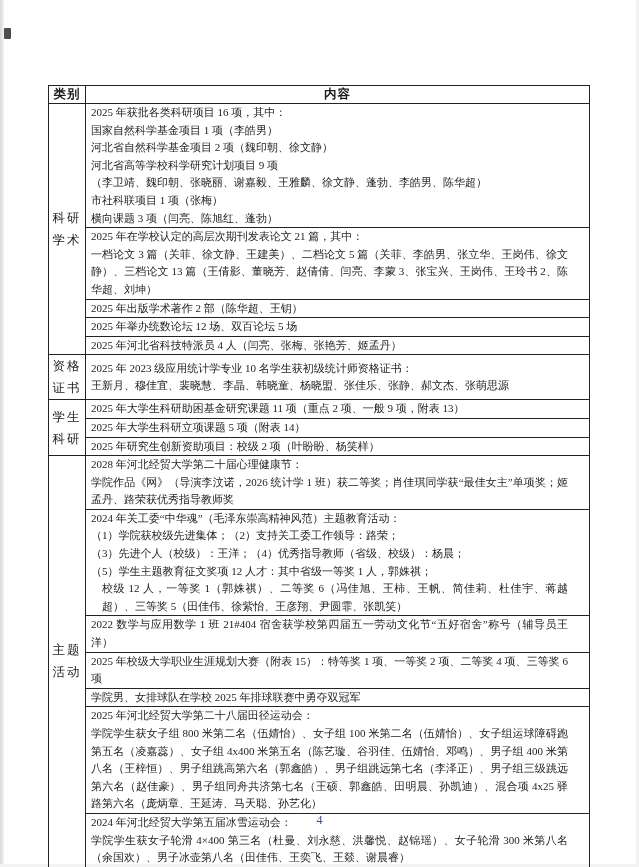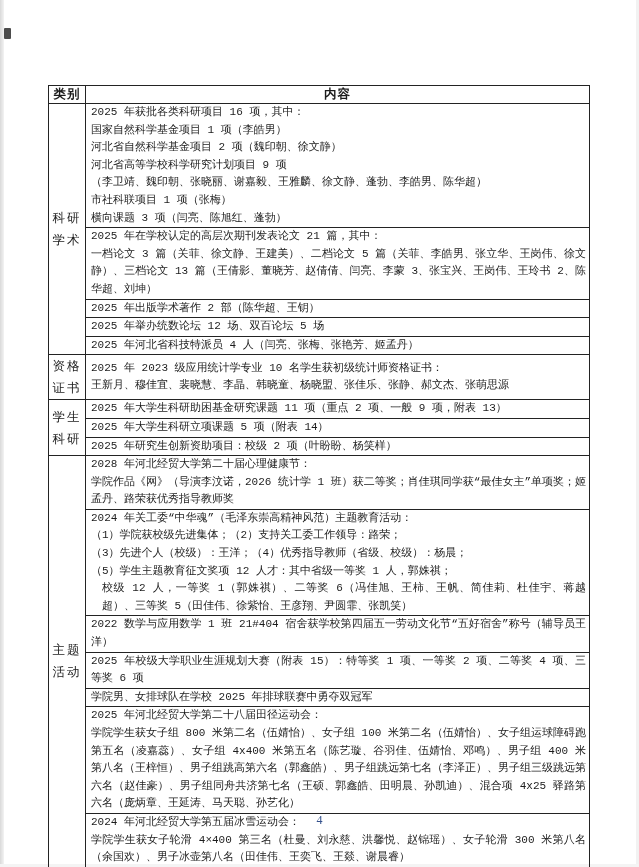--- a/index.html
+++ b/index.html
@@ -20,21 +20,21 @@
   }
   .doc td,.doc th{border:1px solid #232323;vertical-align:middle;}
   .doc th{
     font-size:12.5px;font-weight:bold;height:17px;padding:0;text-align:center;
     letter-spacing:1px;
   }
   td.cat{
     text-align:center;font-weight:normal;font-size:12.5px;padding:0;
   }
   td.cat .cat-line{line-height:22px;letter-spacing:2px;}
-  td.content{font-size:11px;padding:0 3px 0 5px;font-family:Liberation Mono, monospace;}
+  td.content{font-size:11px;padding:0 21px 0 5px;}
   .line{line-height:17.6px;text-align:justify;text-justify:inter-ideograph;}
   .line.indent{padding-left:11px;}
 
   .page-number{
     position:absolute;left:0;top:813px;width:639px;text-align:center;
     font-size:12px;color:#33508c;
   }
 </style>
 </head>
 <body>

